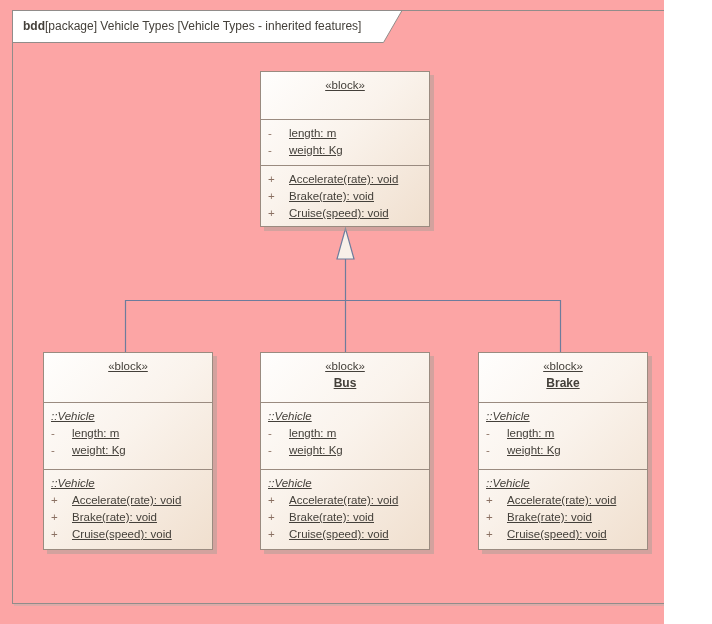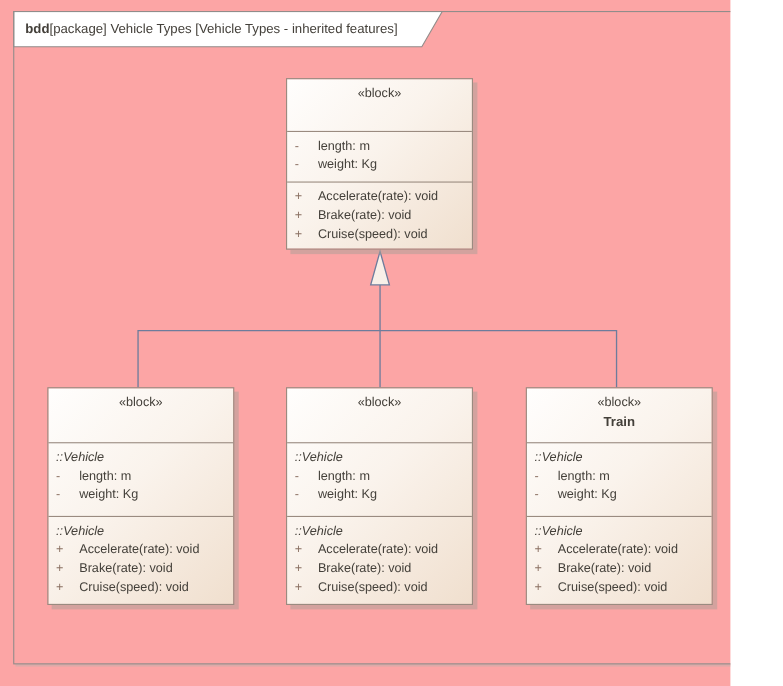--- a/index.html
+++ b/index.html
@@ -22,21 +22,21 @@
     position:absolute; width:170px; box-sizing:border-box;
     background:linear-gradient(135deg,#fffefd 0%,#faf3ec 45%,#f0dfce 100%);
     border:1px solid #9a8b80;
     box-shadow:4px 4px 0 rgba(170,160,152,0.5);
     display:flex; flex-direction:column;
   }
   .block-vehicle { left:260px; top:71px;  height:156px; }
   .block-car     { left:43px;  top:352px; height:198px; }
   .block-bus     { left:260px; top:352px; height:198px; }
   .block-train   { left:478px; top:352px; height:198px; }
-  .comp { box-sizing:border-box; border-top:1px solid #9a8b80; padding:5px 7px 0 7px; overflow:hidden; }
+  .comp { box-sizing:border-box; border-top:1px solid #9a8b80; padding:5px 7px 0 7px; overflow:hidden;text-decoration:underline; }
   .comp.name { border-top:none; text-align:center; }
   .block-vehicle .comp.name  { height:47px; }
   .block-vehicle .comp.attrs { height:46px; }
   .block-car .comp.name, .block-bus .comp.name, .block-train .comp.name { height:49px; }
   .block-car .comp.attrs, .block-bus .comp.attrs, .block-train .comp.attrs { height:67px; }
   .comp.ops { flex:1 1 auto; }
   .stereo { font-size:11.5px; line-height:17px; }
   .bname  { font-size:12px; font-weight:bold; line-height:17px; }
   .row { font-size:11.5px; line-height:17px; white-space:nowrap; }
   .row .vis { display:inline-block; width:21px; color:#8a7062; }
@@ -110,20 +110,21 @@
       </div>
       <div class="row">
         <span class="vis">+</span><span>Cruise(speed): void</span>
       </div>
     </div>
   </div>
 
   <div class="block block-bus">
     <div class="comp name">
       <div class="stereo">«block»</div>
+      <div class="bname">Bus</div>
     </div>
     <div class="comp attrs">
       <div class="row inherited">::Vehicle</div>
       <div class="row">
         <span class="vis">-</span><span>length: m</span>
       </div>
       <div class="row">
         <span class="vis">-</span><span>weight: Kg</span>
       </div>
     </div>
@@ -137,21 +138,21 @@
       </div>
       <div class="row">
         <span class="vis">+</span><span>Cruise(speed): void</span>
       </div>
     </div>
   </div>
 
   <div class="block block-train">
     <div class="comp name">
       <div class="stereo">«block»</div>
-      <div class="bname">Train</div>
+      <div class="bname">Brake</div>
     </div>
     <div class="comp attrs">
       <div class="row inherited">::Vehicle</div>
       <div class="row">
         <span class="vis">-</span><span>length: m</span>
       </div>
       <div class="row">
         <span class="vis">-</span><span>weight: Kg</span>
       </div>
     </div>

